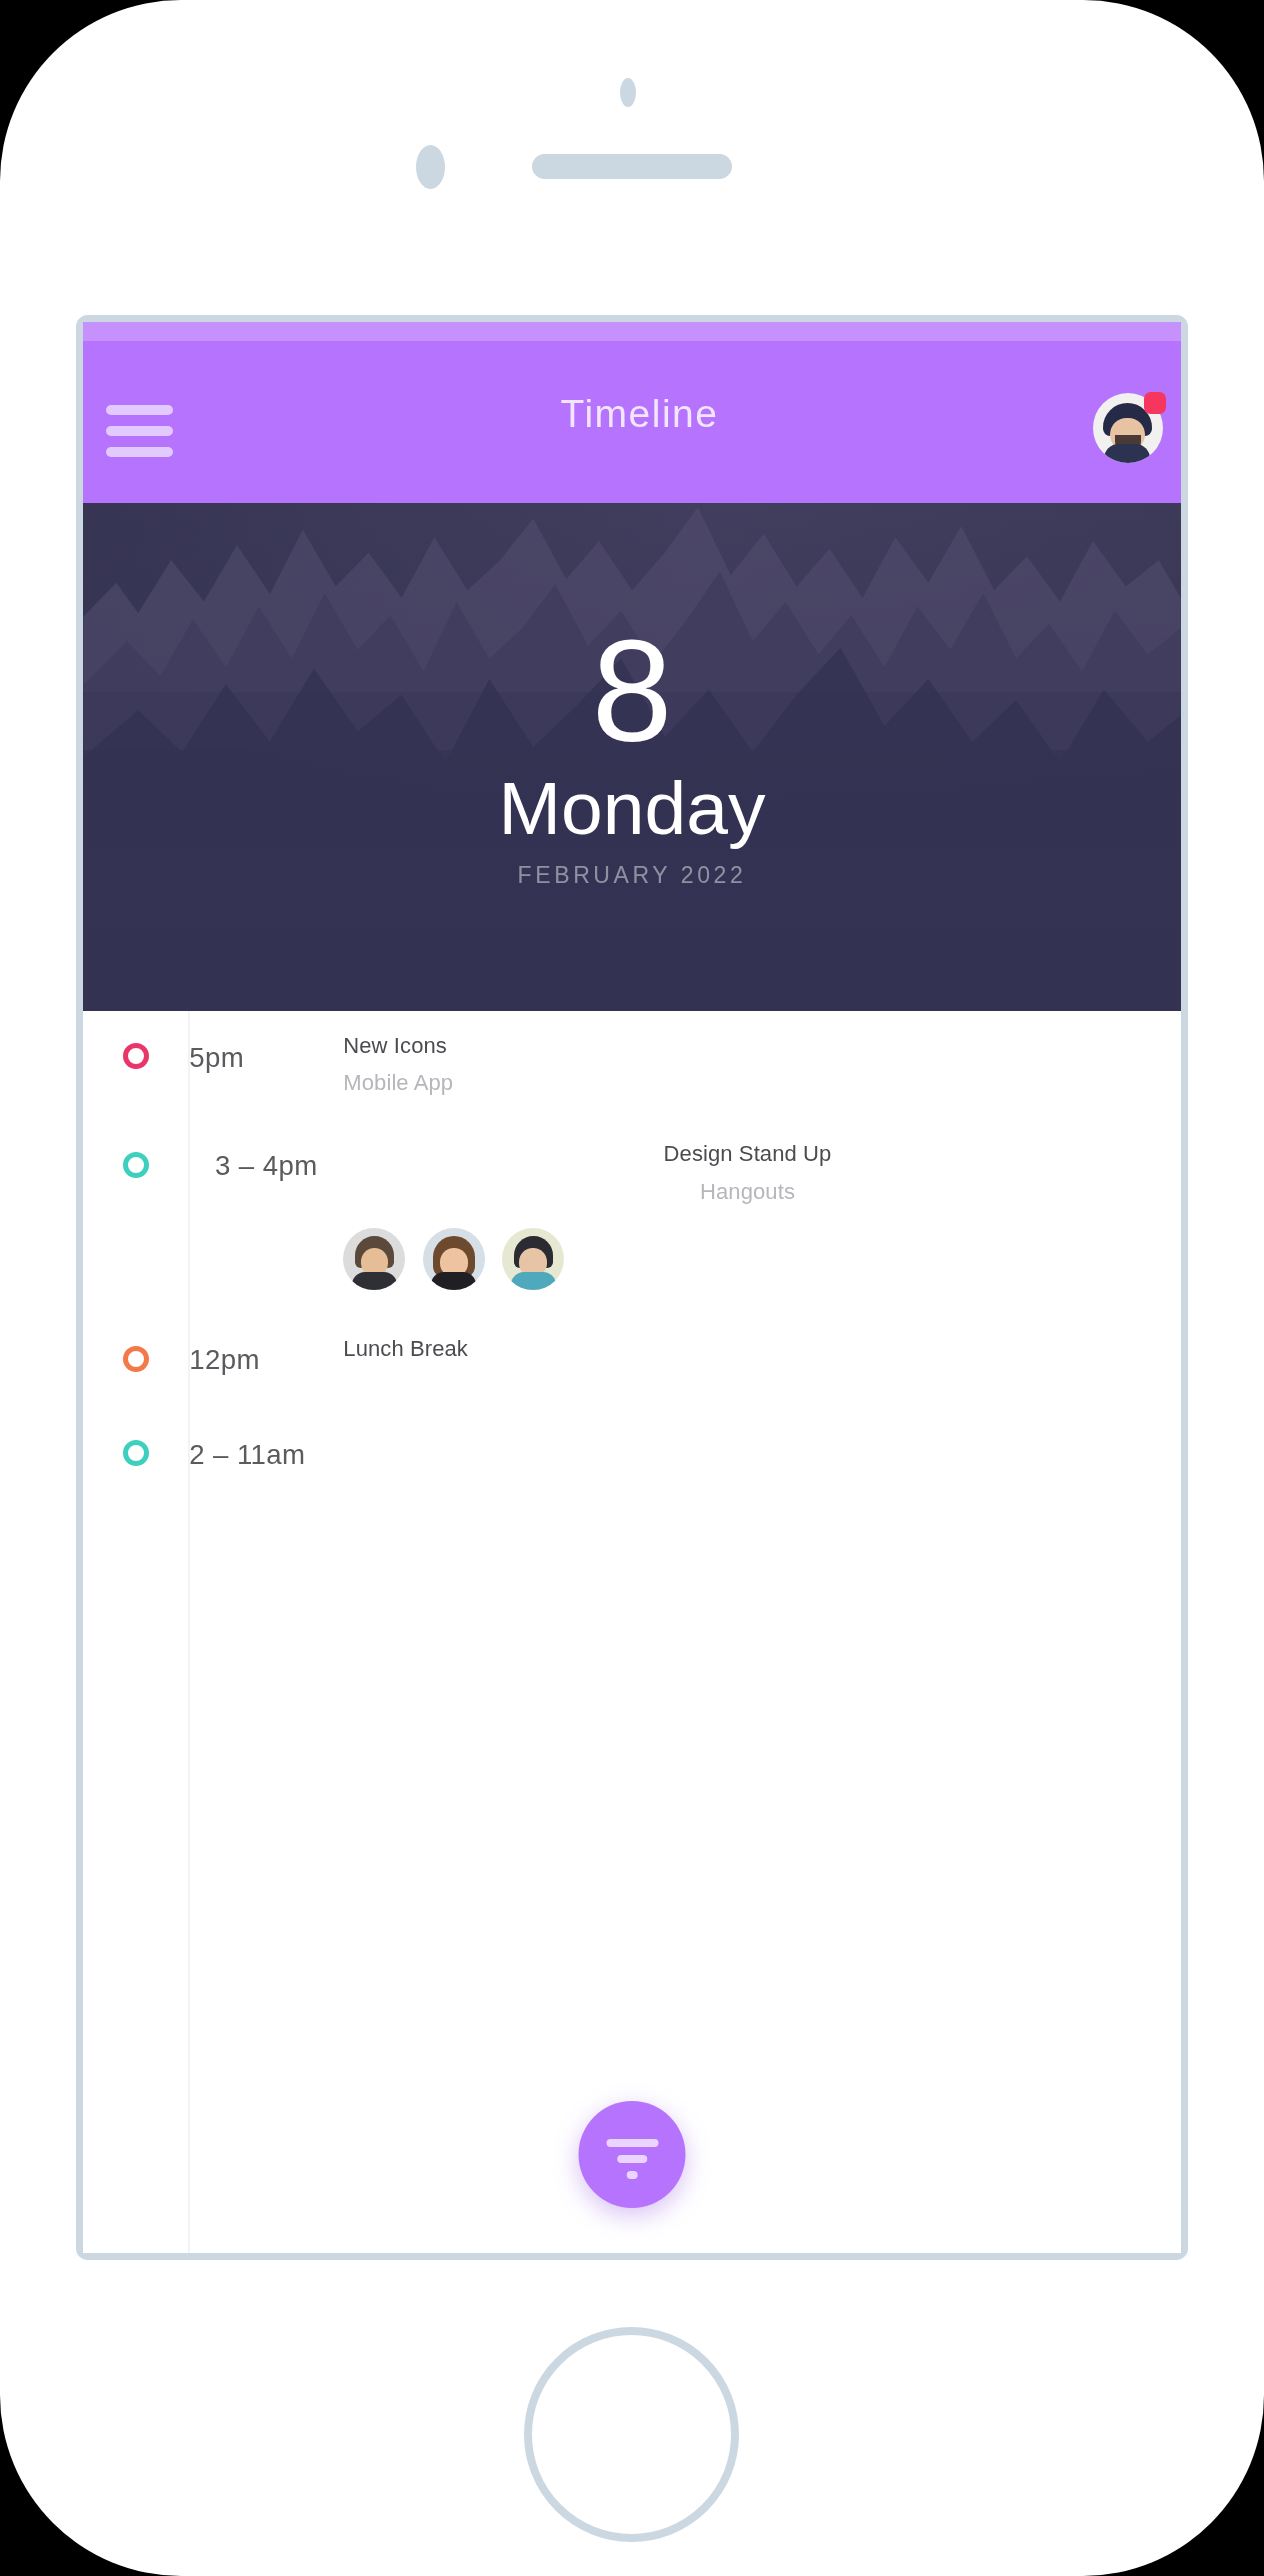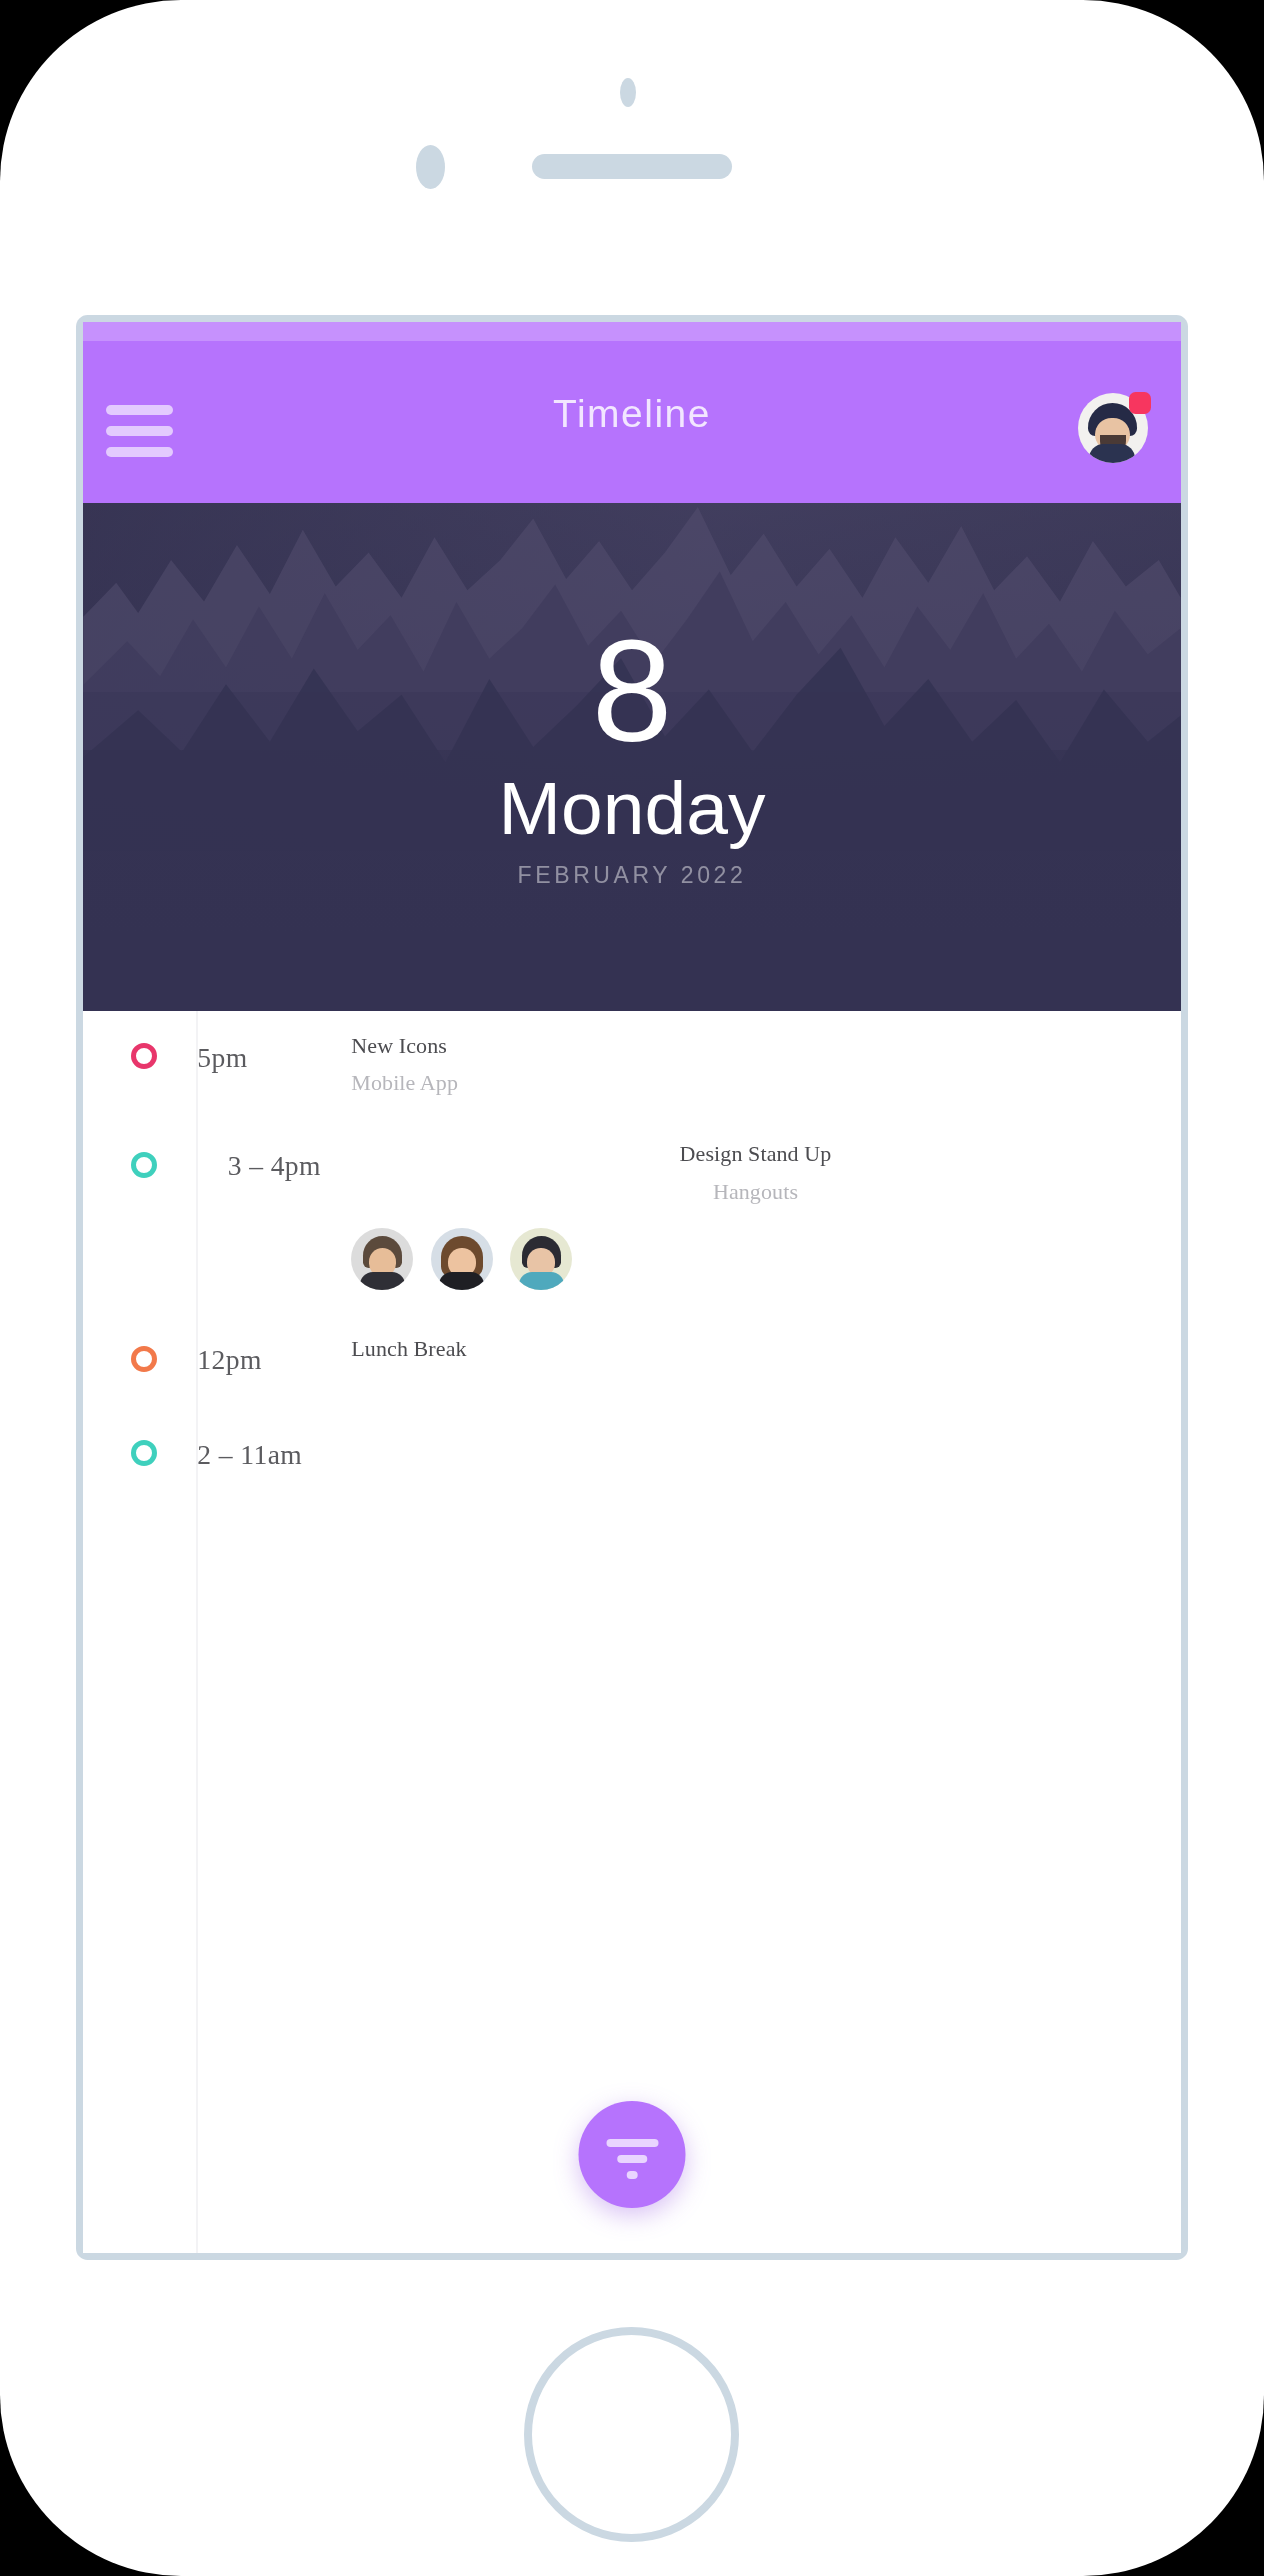--- a/index.html
+++ b/index.html
@@ -89,20 +89,21 @@
   }
 
   
   #app-header {
     position: absolute;
     left: 0; top: 0;
     width: 100%;
     height: 181px;
     background: #b673fd;
     z-index: 5;
+    padding-left: 15px;
   }
   #status-strip {
     position: absolute;
     left: 0; top: 0;
     width: 100%;
     height: 19px;
     background: rgba(255,255,255,0.22);
   }
   #menu-button {
     position: absolute;
@@ -289,26 +290,25 @@
     margin-top: 16px;
     font-size: 23px;
     font-weight: 400;
     letter-spacing: 3.6px;
     color: rgba(255,255,255,0.46);
   }
 
   
   #timeline-list {
     position: absolute;
-    left: 8px;
+    left: 0;
     top: 689px;
     width: 100%;
     bottom: 0;
     background: #ffffff;
-    font-family: Liberation Serif, serif;
   }
   #timeline-rail {
     position: absolute;
     left: 105px;
     top: 0;
     bottom: 0;
     width: 1.5px;
     background: #f3f3f5;
   }
   .timeline-item {

